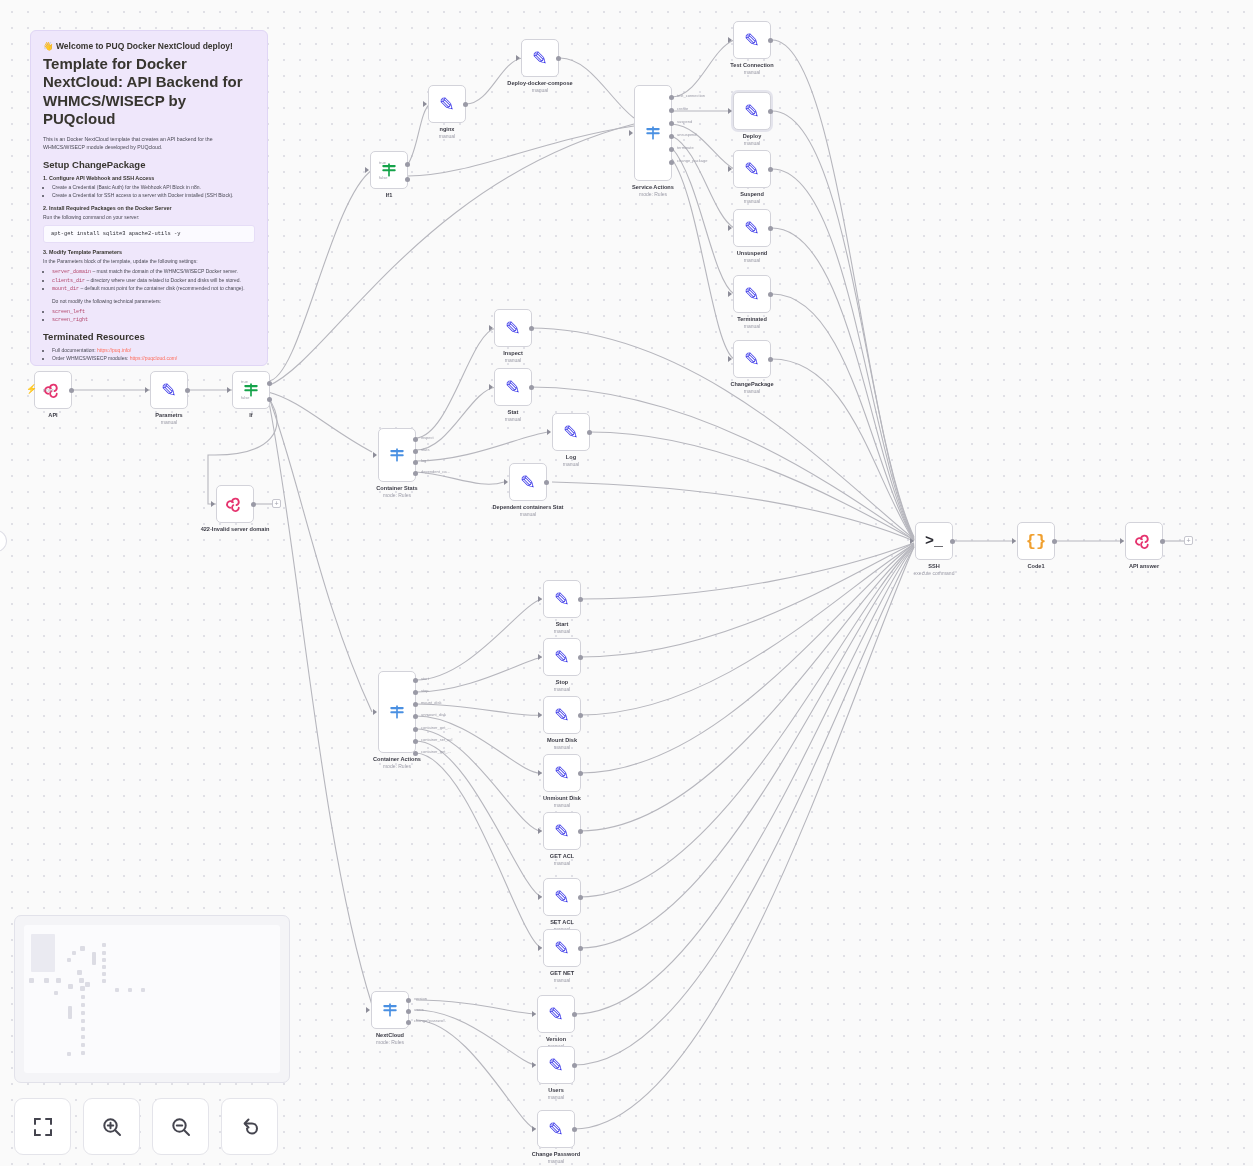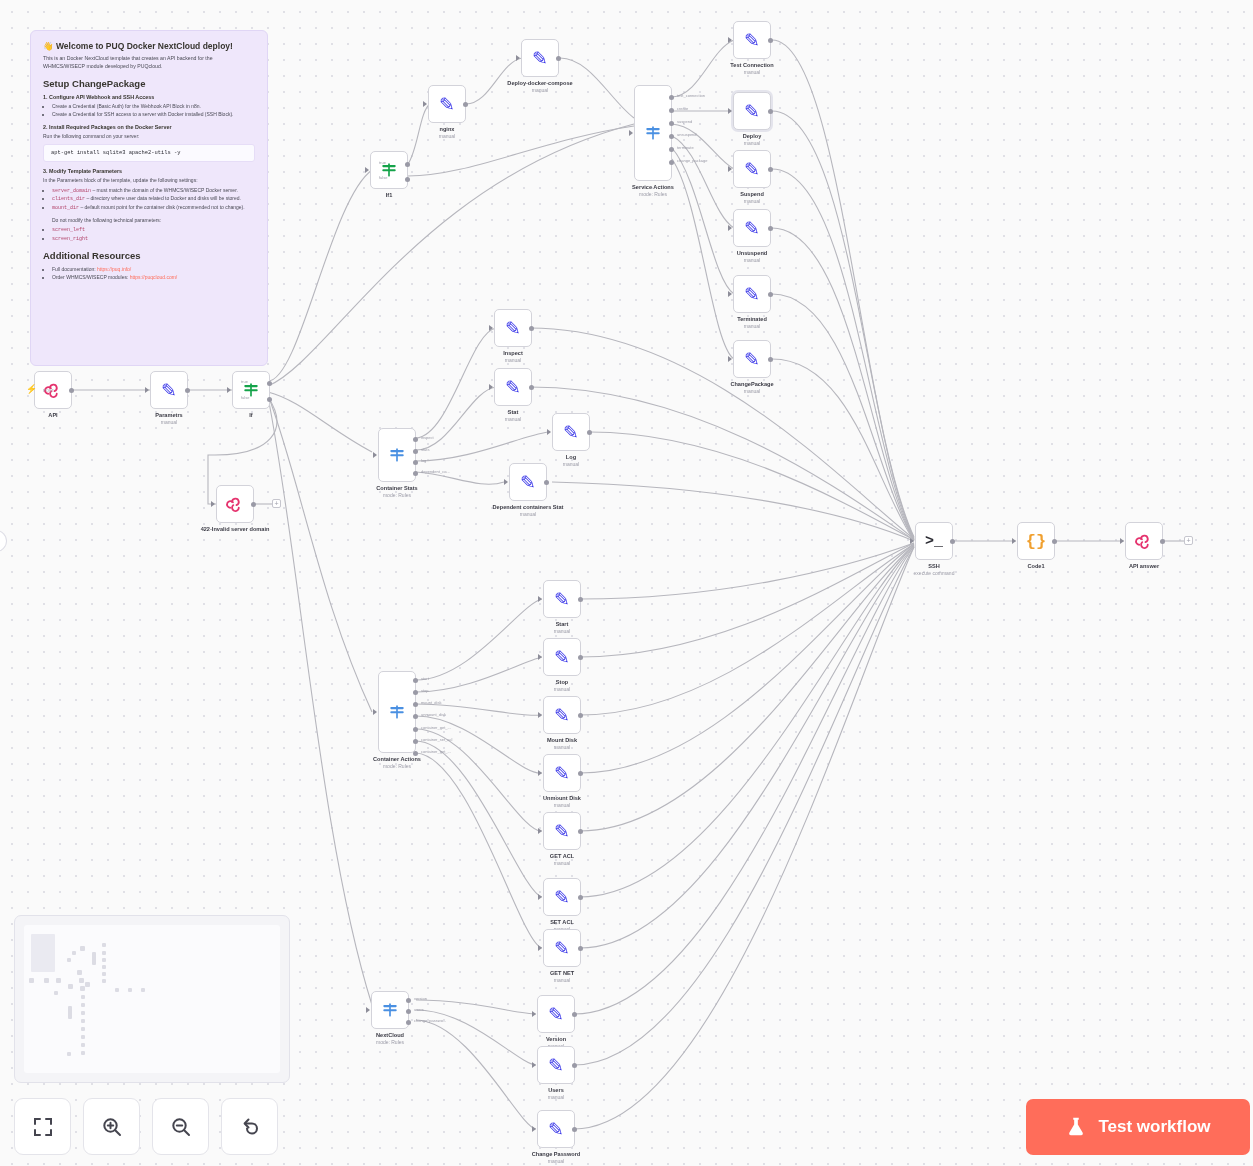--- a/index.html
+++ b/index.html
@@ -198,20 +198,21 @@
 
     <path d="M954,541 L1016,541"></path>
     <path d="M1056,541 L1124,541"></path>
     <path d="M1164,541 L1184,541"></path>
 
     <path d="M254,504 L272,504"></path>
   </svg>
 
   <div class="sticky">
     <div class="welcome">👋 Welcome to PUQ Docker NextCloud deploy!</div>
+    <h1>Template for Docker NextCloud: API Backend for WHMCS/WISECP by PUQcloud</h1>
     <p class="intro">This is an Docker NextCloud template that creates an API backend for the WHMCS/WISECP module developed by PUQcloud.</p>
     <h2>Setup ChangePackage</h2>
     <h3>1. Configure API Webhook and SSH Access</h3>
     <ul>
       <li>Create a Credential (Basic Auth) for the Webhook API Block in n8n.</li>
       <li>Create a Credential for SSH access to a server with Docker installed (SSH Block).</li>
     </ul>
     <h3>2. Install Required Packages on the Docker Server</h3>
     <div class="line">Run the following command on your server:</div>
     <div class="codeblock">apt-get install sqlite3 apache2-utils -y</div>
@@ -220,21 +221,21 @@
     <ul>
       <li><span class="code">server_domain</span><span> – must match the domain of the WHMCS/WISECP Docker server.</span></li>
       <li><span class="code">clients_dir</span><span> – directory where user data related to Docker and disks will be stored.</span></li>
       <li><span class="code">mount_dir</span><span> – default mount point for the container disk (recommended not to change).</span></li>
     </ul>
     <div class="line" style="padding-left:9px;">Do not modify the following technical parameters:</div>
     <ul>
       <li><span class="code">screen_left</span></li>
       <li><span class="code">screen_right</span></li>
     </ul>
-    <h2>Additional Resources</h2>
+    <h2>Terminated Resources</h2>
     <ul>
       <li><span>Full documentation: </span><span class="lnk">https://puq.info/</span></li>
       <li><span>Order WHMCS/WISECP modules: </span><span class="lnk">https://puqcloud.com/</span></li>
     </ul>
   </div>
 
   <div class="node" style="left:34px; top:371px;">
     <div class="nbox" style="border-radius:5px 5px 5px 5px;">
       <span class="trigger-bolt">⚡</span>
       <svg width="22" height="20" viewBox="0 0 24 24">
@@ -735,20 +736,14 @@
     <div class="tbtn">
       <svg width="24" height="24" viewBox="0 0 24 24">
           <g fill="none" stroke="#45454f" stroke-width="2" stroke-linecap="round" stroke-linejoin="round">
             <path d="M7.5 8.5H14a5 5 0 1 1-5 5"></path>
             <path d="M10.5 4.5 6.6 8.5l3.9 4"></path>
           </g>
         </svg>
     </div>
   </div>
 
-  <div class="testbtn">
-    <svg width="22" height="24" viewBox="0 0 24 24">
-        <path fill="#ffffff" d="M9 2h6v2h-1v5.2l5.3 9.1A2.1 2.1 0 0 1 17.5 21h-11a2.1 2.1 0 0 1-1.8-2.7L10 9.2V4H9V2z"></path>
-      </svg>
-    <span>Test workflow</span>
-  </div>
 
 </div>
 
 </body></html>

